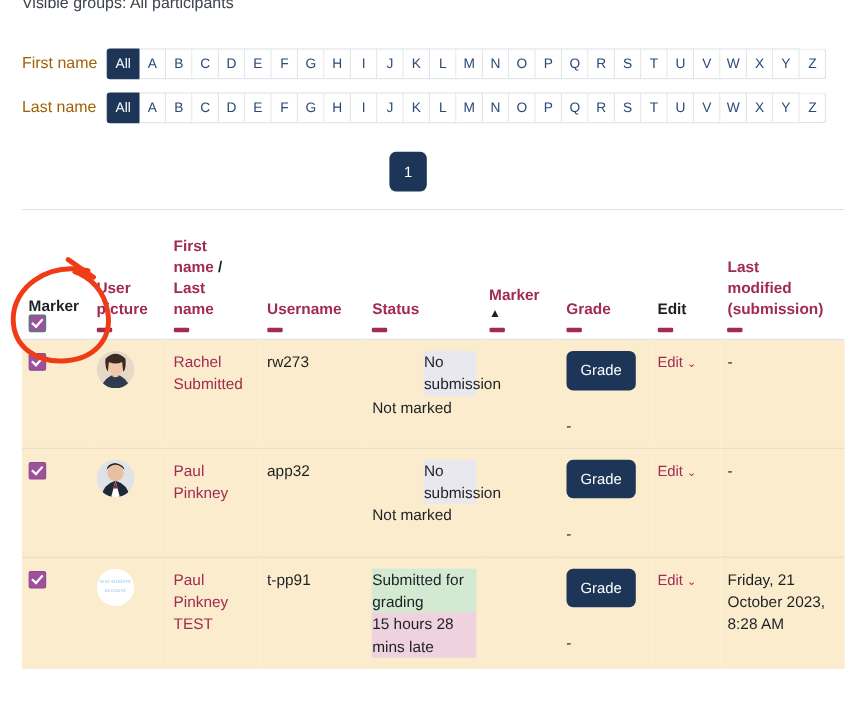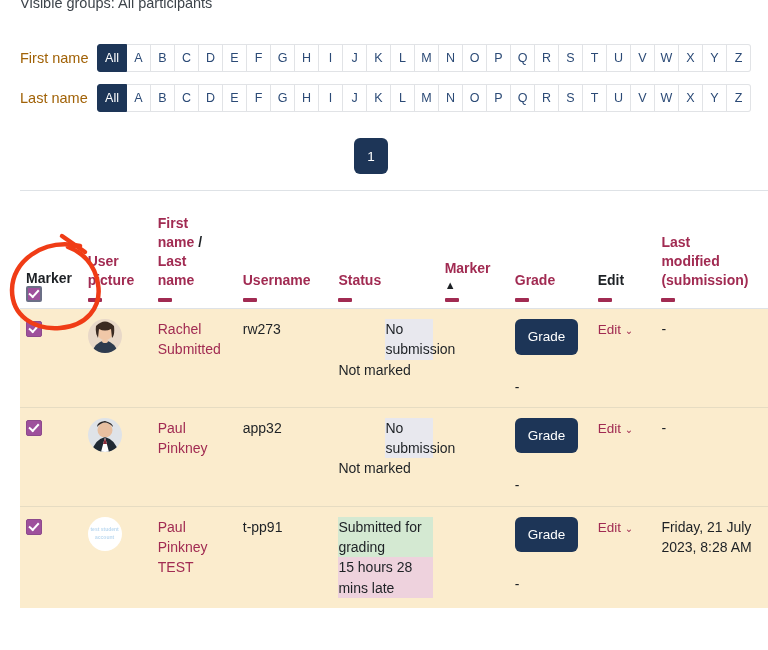--- a/index.html
+++ b/index.html
@@ -343,21 +343,21 @@
             <span class="st-pink">15 hours 28 mins late</span>
           </td>
           <td></td>
           <td>
             <span class="grade-btn">Grade</span>
             <span class="grade-dash">-</span>
           </td>
           <td>
             <span class="edit-link"><span>Edit</span> <span class="caret">⌄</span></span>
           </td>
-          <td>Friday, 21 July 2023, 8:28 AM</td>
+          <td>Friday, 21 October 2023, 8:28 AM</td>
         </tr>
 
       </tbody>
     </table>
   </div>
 
   <svg class="annot" viewBox="0 0 120 120">
     <path d="M78 18 C40 10 10 34 10 62 C10 88 32 102 58 100 C84 98 100 80 96 56 C93 36 80 24 66 19" fill="none" stroke="#f03c16" stroke-width="4.5" stroke-linecap="round"></path>
     <path d="M60 8 L83 24" fill="none" stroke="#f03c16" stroke-width="4.5" stroke-linecap="round"></path>
   </svg>

